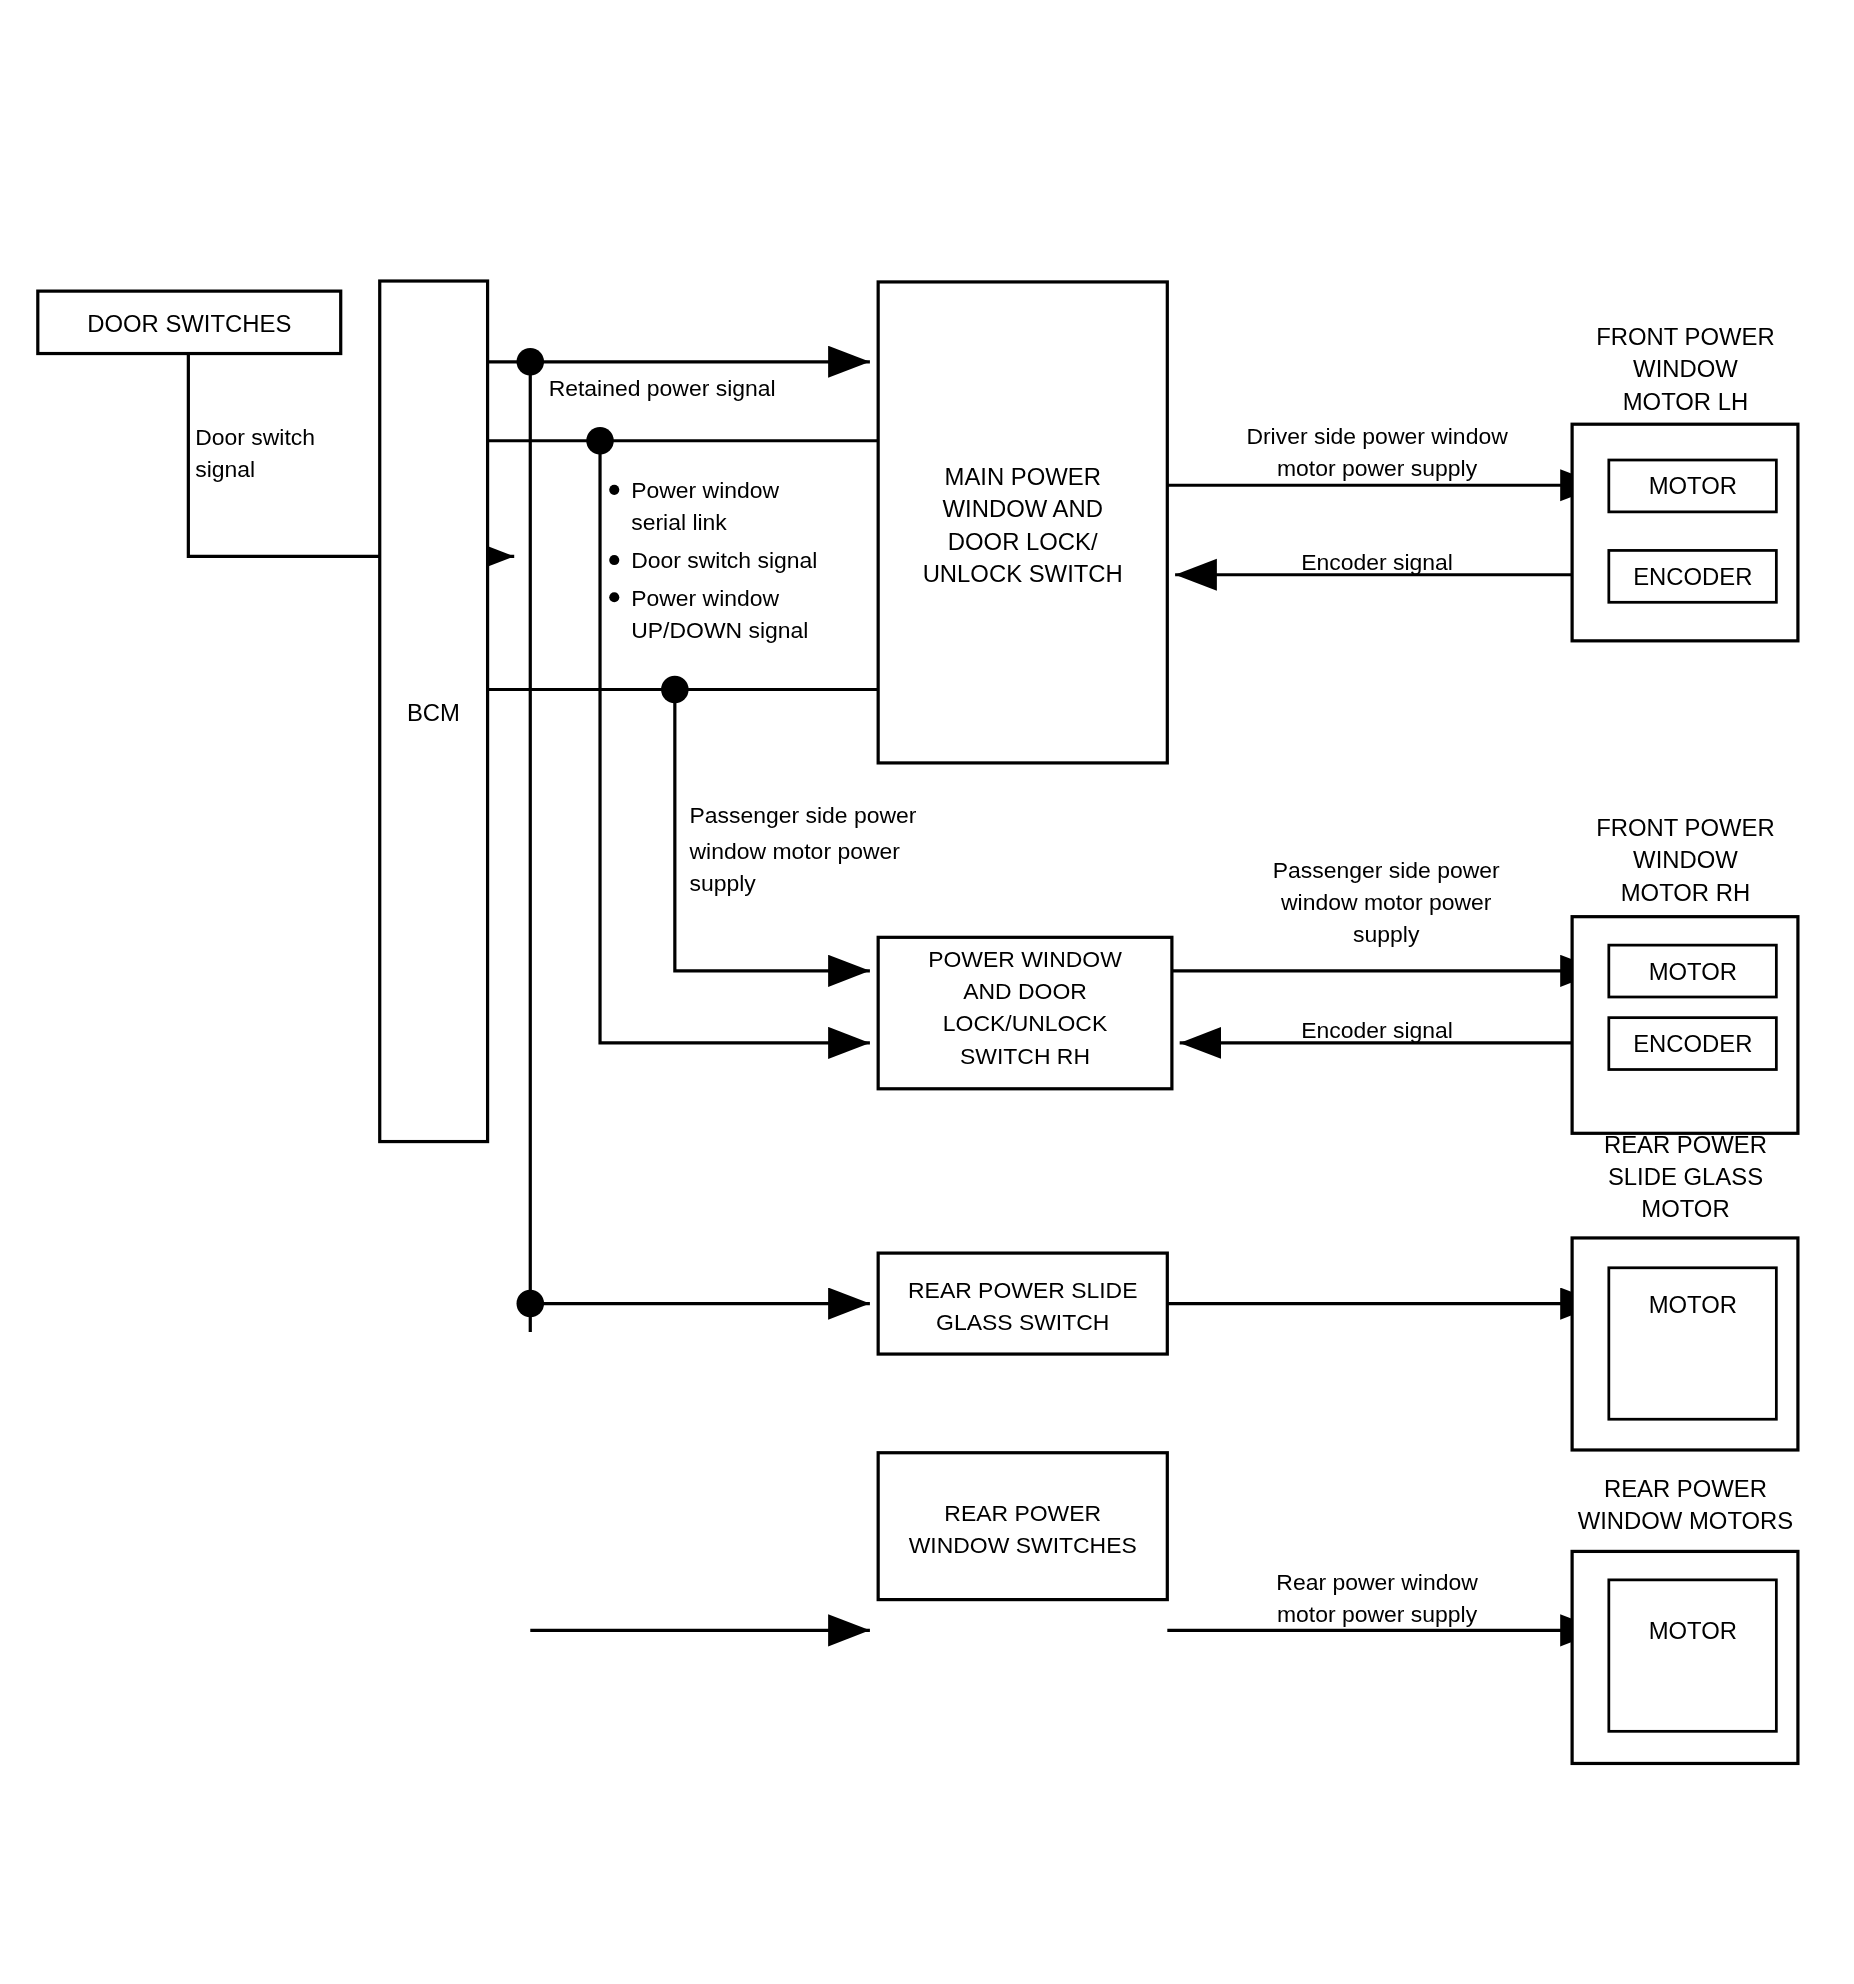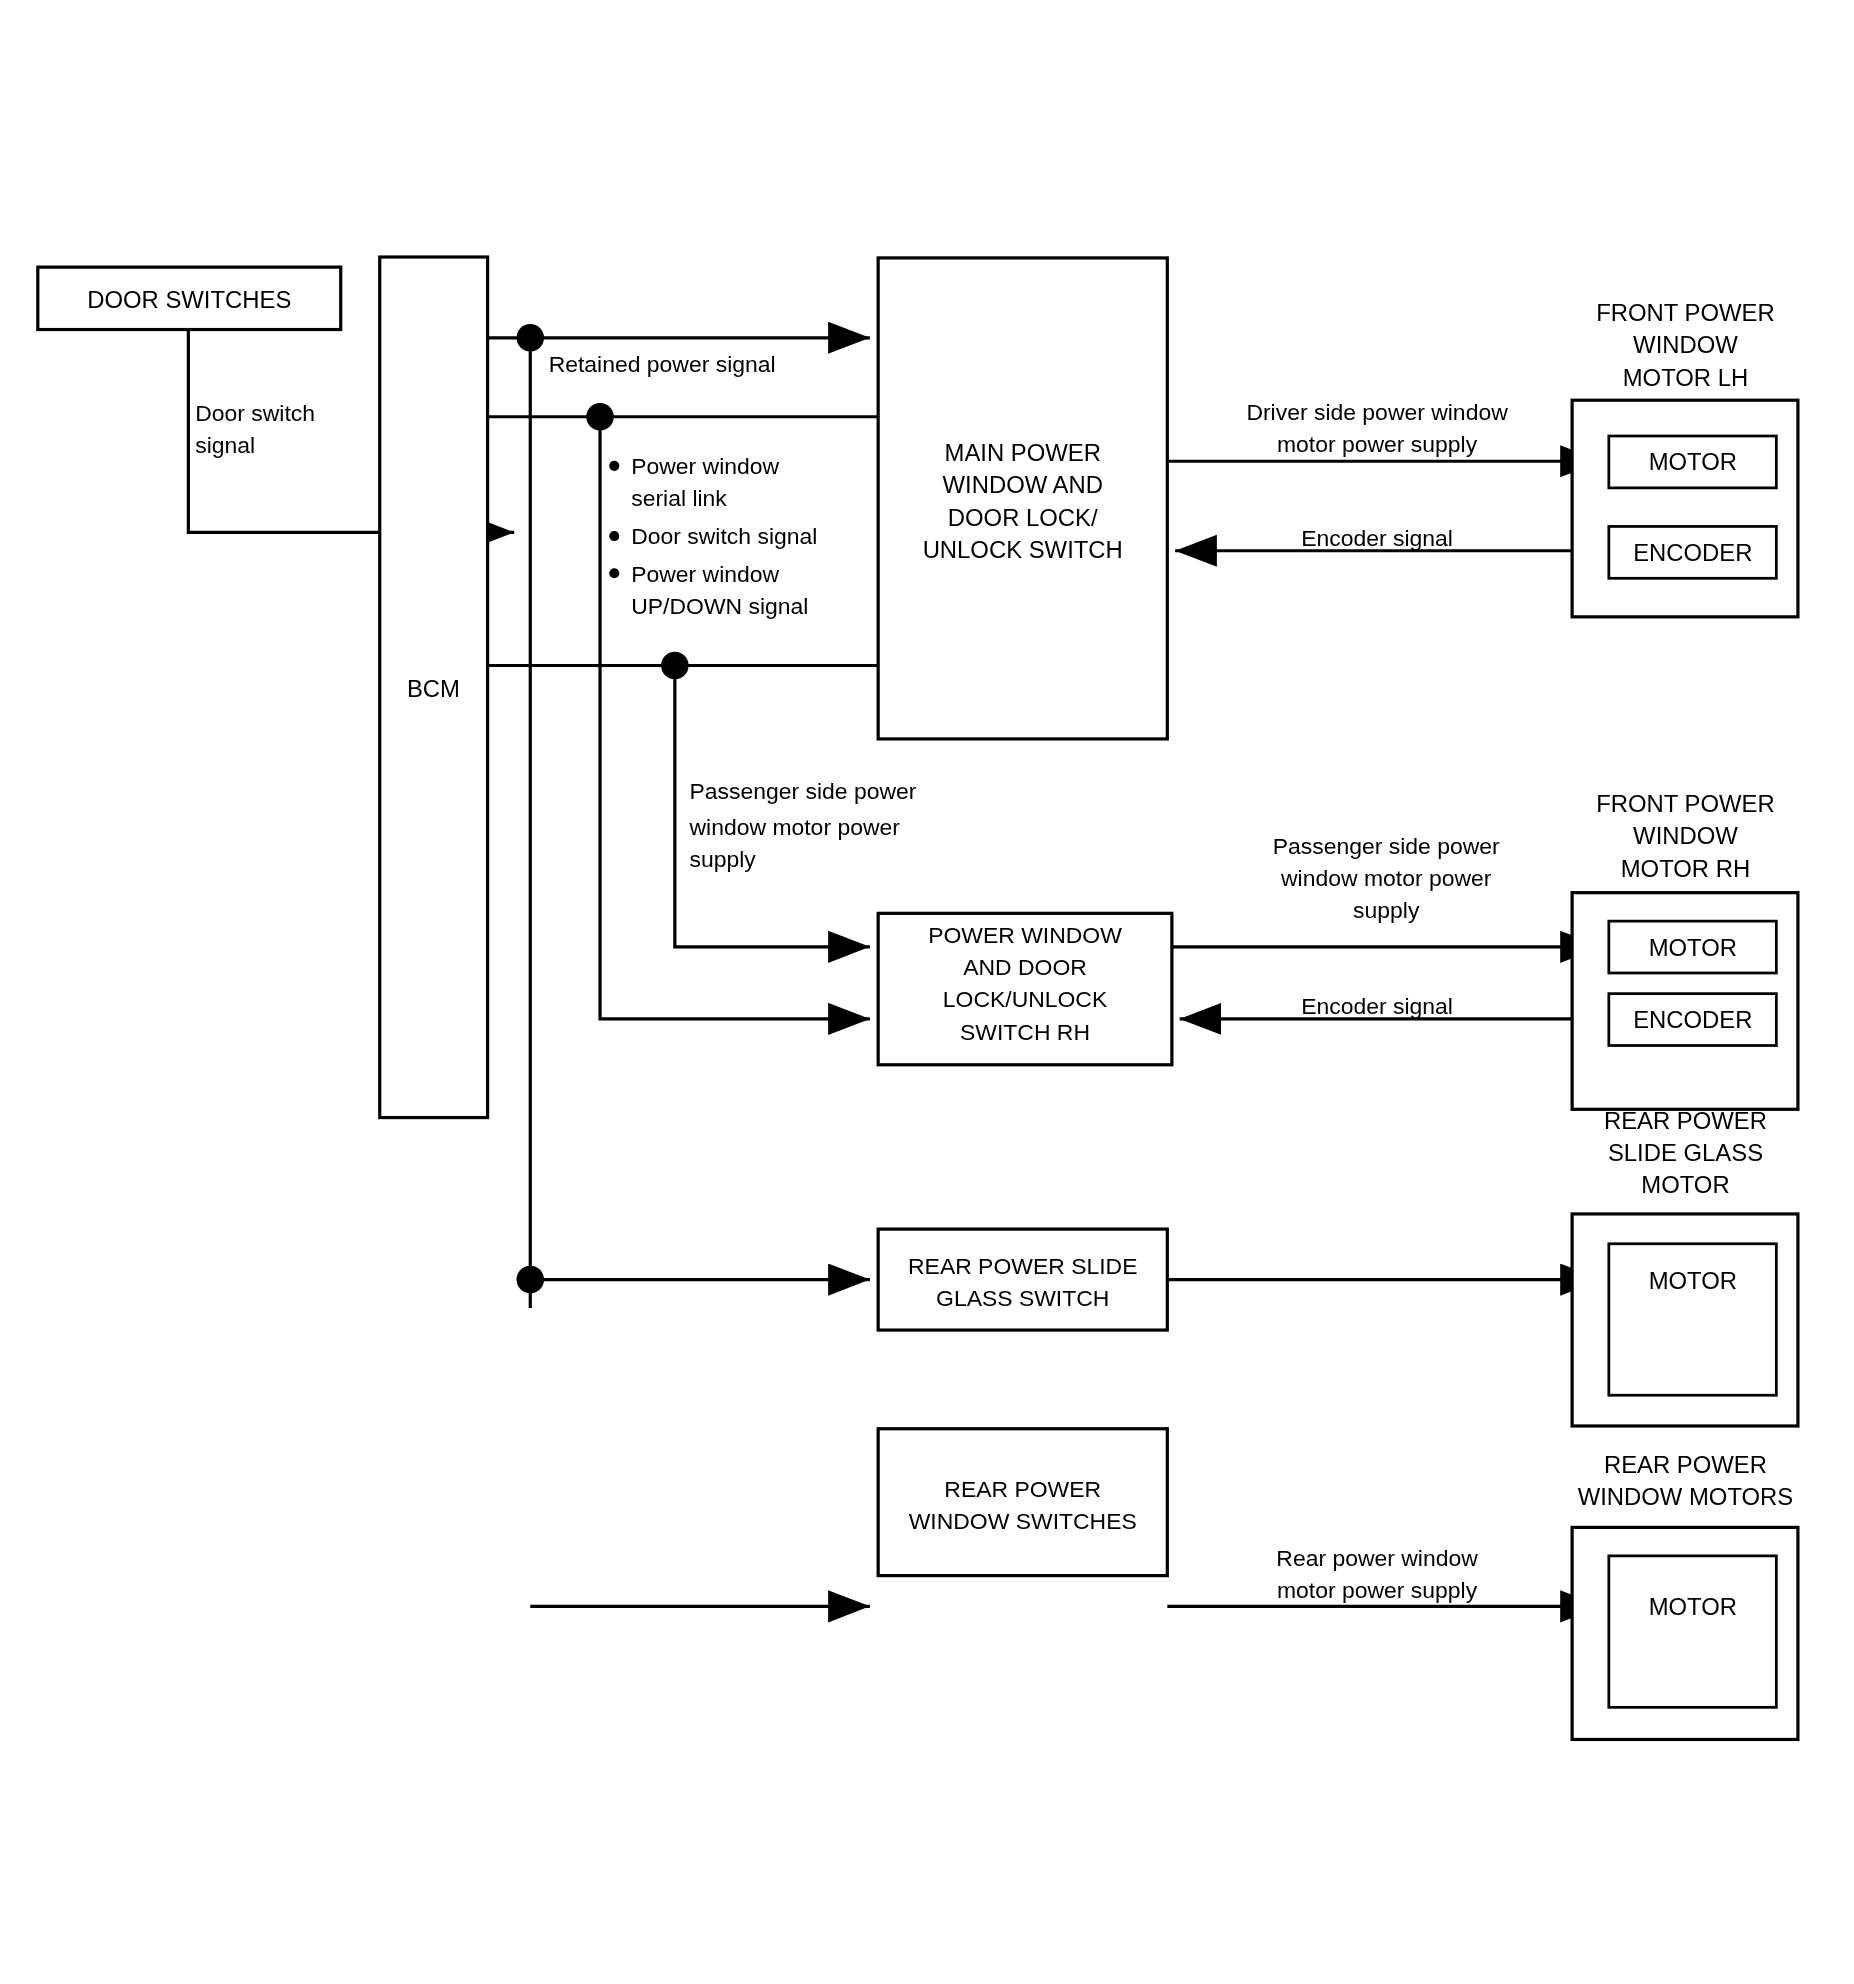--- a/index.html
+++ b/index.html
@@ -9,20 +9,21 @@
   }
   body {
     font-family: "Liberation Sans", sans-serif;
   }
   #diagram-root {
     position: relative;
     width: 1855px;
     height: 1788px;
     background: #ffffff;
     overflow: hidden;
+    margin-top: 24px;
   }
   svg.diagram {
     display: block;
     width: 1855px;
     height: 1985px;
   }
   .box-rect {
     fill: #ffffff;
     stroke: #000000;
     stroke-width: 7;

